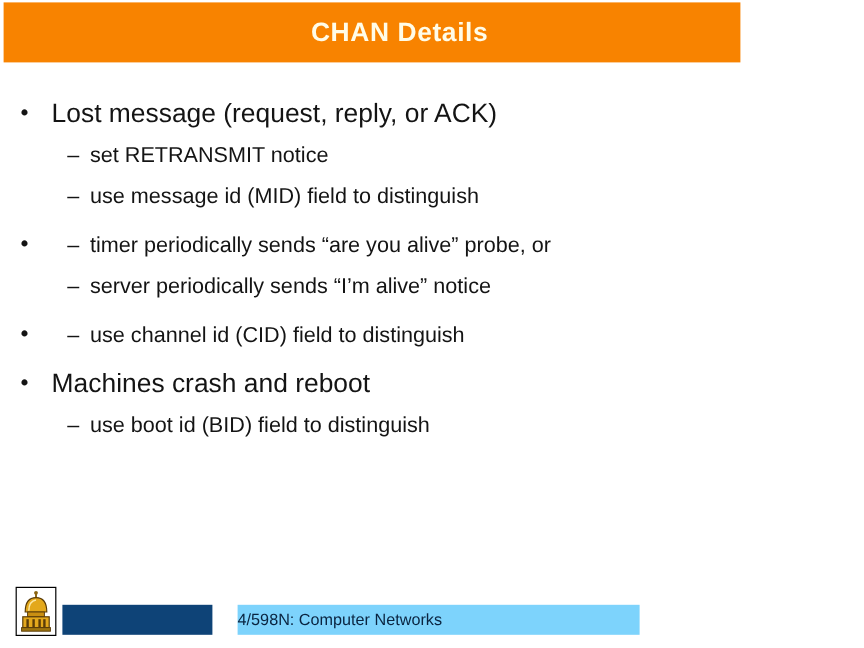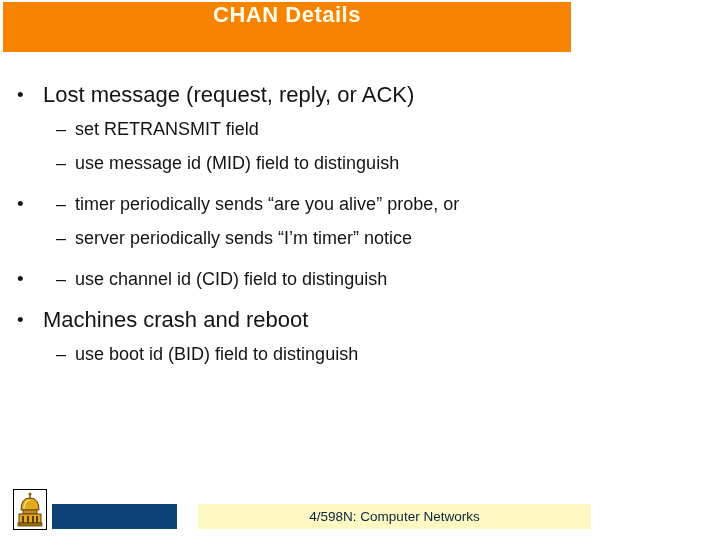--- a/index.html
+++ b/index.html
@@ -16,21 +16,23 @@
   }
   
   .header-bar {
     position: absolute;
     left: 3px;
     top: 2px;
     width: 568px;
     height: 50px;
     background: #F88300;
     display: flex;
+    align-items: center;
     justify-content: center;
+    padding-left: 46px;
   }
   .slide-title {
     color: #FFFCE8;
     font-size: 22px;
     font-weight: bold;
     letter-spacing: 0.5px;
   }
   
   .content {
     position: absolute;
@@ -86,62 +88,61 @@
     left: 52px;
     top: 504px;
     width: 125px;
     height: 25px;
     background: #0E4377;
   }
   .footer-bar-right {
     position: absolute;
     left: 198px;
     top: 504px;
-    width: 393px;
+    width: 335px;
     height: 25px;
-    background: #fef9c3;
+    background: #7dd3fc;
     display: flex;
     align-items: center;
-    justify-content: center;
   }
   .course-label {
     font-size: 13.5px;
     color: #0A2440;
   }
 </style>
 </head>
 <body>
 
 <div class="header-bar">
   <span class="slide-title">CHAN Details</span>
 </div>
 
 <div class="content">
 
   <div class="section">
     <div class="main-line">
       <span class="main-marker">•</span><span>Lost message (request, reply, or ACK)</span>
     </div>
     <div class="sub-line">
-      <span class="sub-marker">–</span><span>set RETRANSMIT field</span>
+      <span class="sub-marker">–</span><span>set RETRANSMIT notice</span>
     </div>
     <div class="sub-line">
       <span class="sub-marker">–</span><span>use message id (MID) field to distinguish</span>
     </div>
   </div>
 
   <div class="section">
     <div class="main-line">
       <span class="main-marker">•</span>
     </div>
     <div class="sub-line">
       <span class="sub-marker">–</span><span>timer periodically sends “are you alive” probe, or</span>
     </div>
     <div class="sub-line">
-      <span class="sub-marker">–</span><span>server periodically sends “I’m timer” notice</span>
+      <span class="sub-marker">–</span><span>server periodically sends “I’m alive” notice</span>
     </div>
   </div>
 
   <div class="section">
     <div class="main-line">
       <span class="main-marker">•</span>
     </div>
     <div class="sub-line">
       <span class="sub-marker">–</span><span>use channel id (CID) field to distinguish</span>
     </div>

